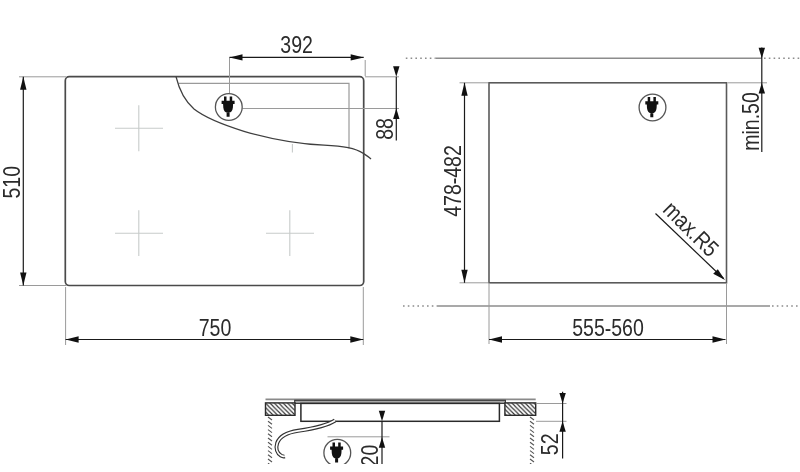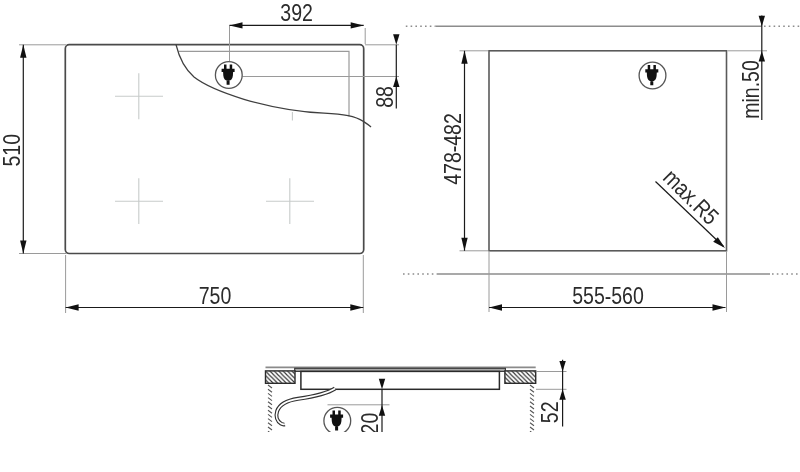--- a/index.html
+++ b/index.html
@@ -1,16 +1,16 @@
 <!DOCTYPE html>
 <html><head>
 <meta charset="utf-8">
 <style>
 html,body{margin:0;padding:0;background:#fff;}
-#page{width:800px;height:432px;position:relative;overflow:hidden;}
+#page{width:800px;height:432px;position:relative;overflow:hidden;margin-top:32px;}
 svg{display:block;}
 text{font-family:"Liberation Sans",sans-serif;fill:#2b2b2b;}
 </style>
 </head>
 <body>
 
 <div id="page">
 <svg width="800" height="472" viewBox="0 0 800 472">
 <defs>
 

